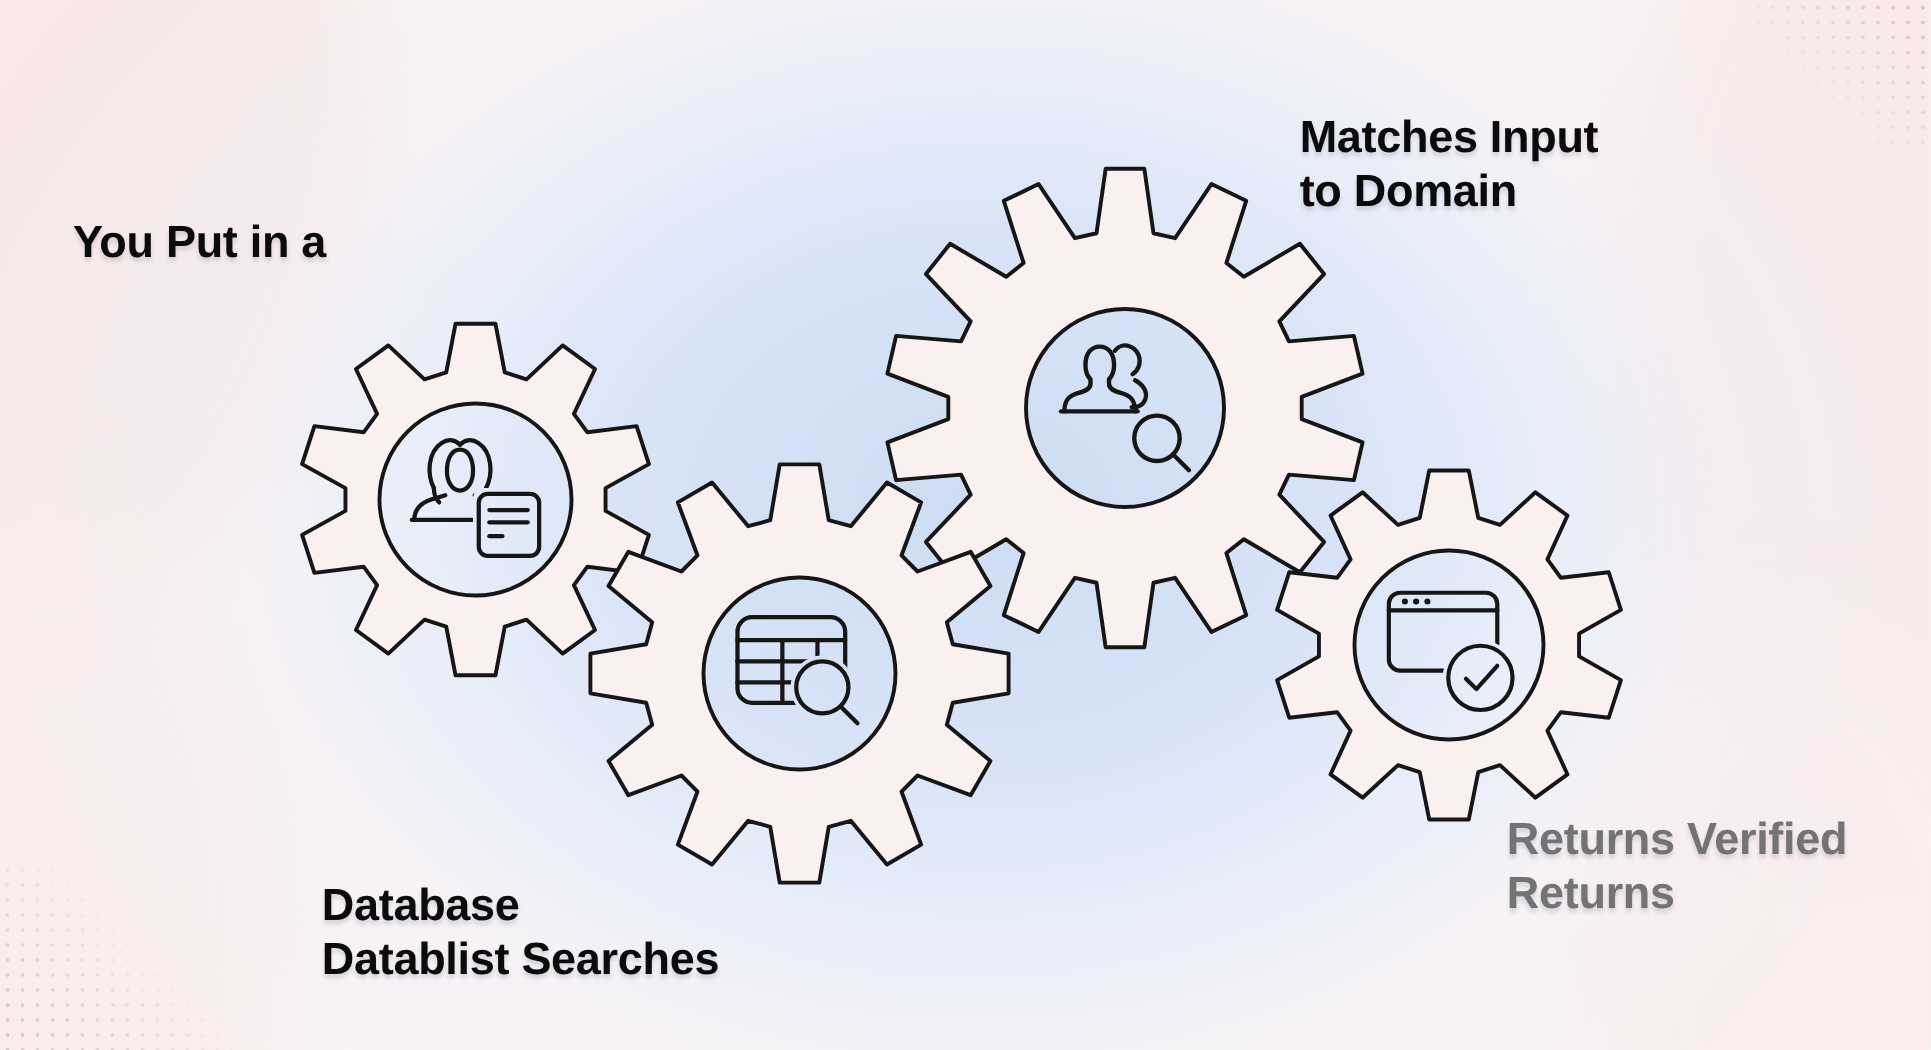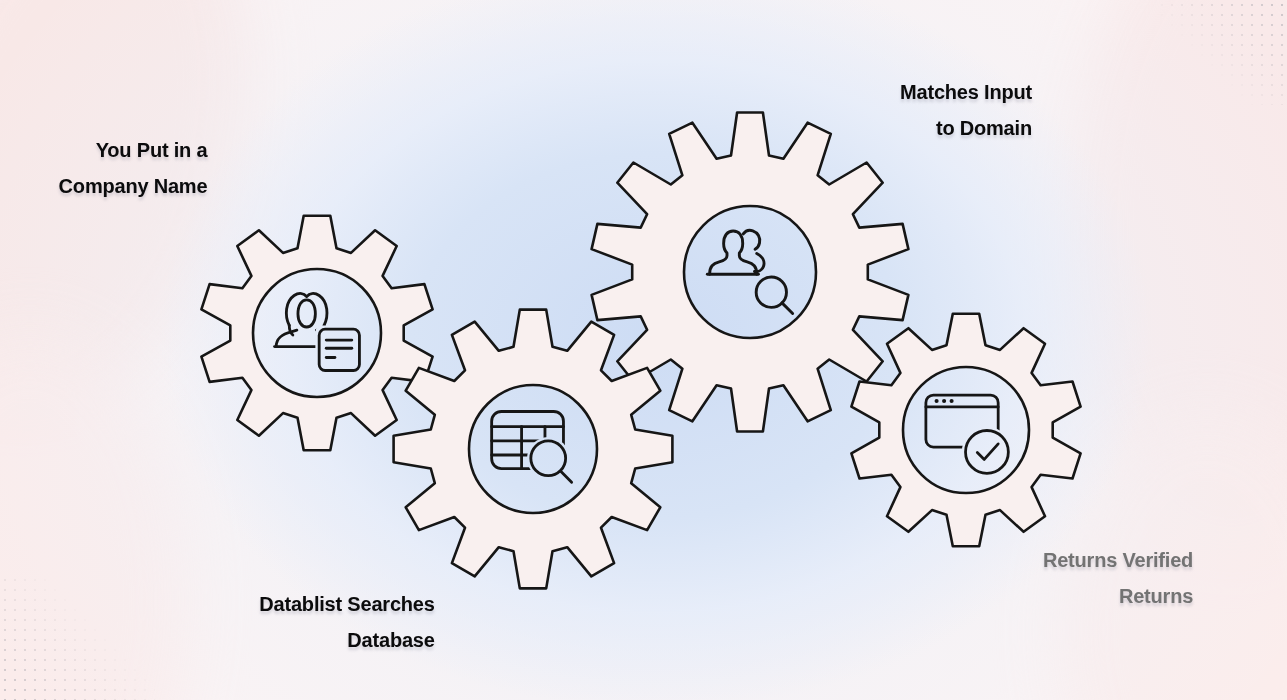--- a/index.html
+++ b/index.html
@@ -27,22 +27,22 @@
   .dots-bl{left:0;bottom:0;width:155px;height:125px;
     -webkit-mask-image:linear-gradient(45deg,#000 0%,transparent 62%);
     mask-image:linear-gradient(45deg,#000 0%,transparent 62%);}
   .dots-tr{right:0;top:0;width:130px;height:105px;
     -webkit-mask-image:linear-gradient(225deg,#000 0%,transparent 62%);
     mask-image:linear-gradient(225deg,#000 0%,transparent 62%);}
 
   svg.gears{position:absolute;inset:0;}
   svg.gears path, svg.gears circle, svg.gears rect{vector-effect:none;}
 
-  .label{position:absolute;transform:translateX(-50%);text-align:right;white-space:nowrap;
-         font-weight:700;font-size:20px;line-height:36px;letter-spacing:-.2px;color:#0b0b0c;
+  .label{position:absolute;transform:translateX(-50%);text-align:left;white-space:nowrap;
+         font-weight:700;font-size:30px;line-height:36px;letter-spacing:-.2px;color:#0b0b0c;
          text-shadow:0 3px 3px rgba(140,140,160,.32);}
 </style>
 </head>
 <body>
 
 <div class="canvas">
   <div class="blob blob-l1"></div>
   <div class="blob blob-l2"></div>
   <div class="blob blob-r1"></div>
   <div class="blob blob-r2"></div>
@@ -124,27 +124,26 @@
       <circle cx="22.5" cy="23" r="1.9" fill="#161616" stroke="none"></circle>
       <circle cx="29.5" cy="23" r="1.9" fill="#161616" stroke="none"></circle>
       <circle cx="36.5" cy="23" r="1.9" fill="#161616" stroke="none"></circle>
     </g>
     <circle cx="69.5" cy="70.5" r="20"></circle>
     <path d="M60.5 71 L67 77.5 L80 63"></path>
         </g>
   </g>
     </svg>
 
-  <div class="label" style="left: 133px; top: 132px; color: rgb(11, 11, 12);">
+  <div class="label" style="left: 133px; top: 144px; color: rgb(11, 11, 12);">
     <div>You Put in a</div>
-    <div>Company Name</div>
   </div>
   <div class="label" style="left: 347px; top: 586px; color: rgb(11, 11, 12);">
+    <div>Database</div>
     <div>Datablist Searches</div>
-    <div>Database</div>
   </div>
   <div class="label" style="left: 966px; top: 74px; color: rgb(11, 11, 12);">
     <div>Matches Input</div>
     <div>to Domain</div>
   </div>
   <div class="label" style="left: 1118px; top: 542px; color: #737373;">
     <div>Returns Verified</div>
     <div>Returns</div>
   </div>
 </div>

